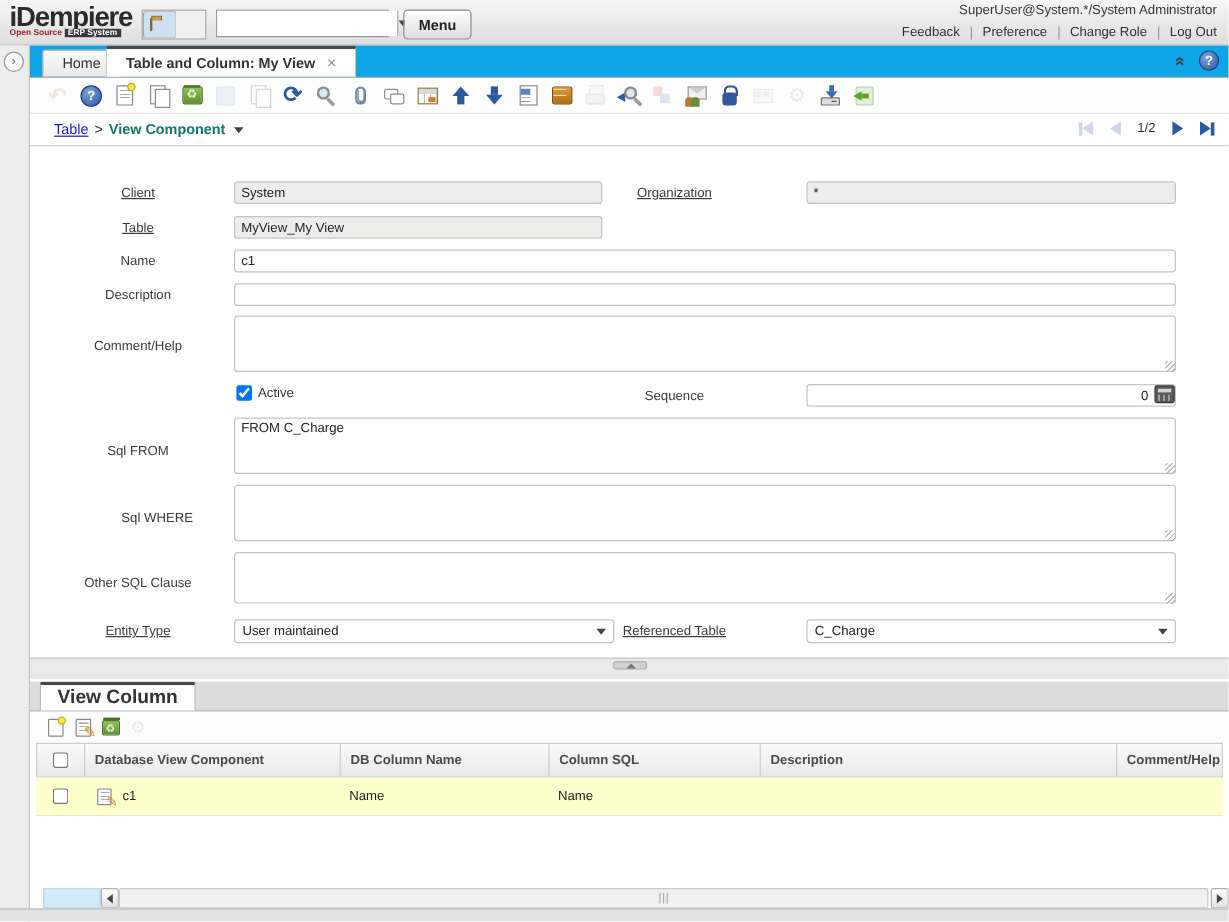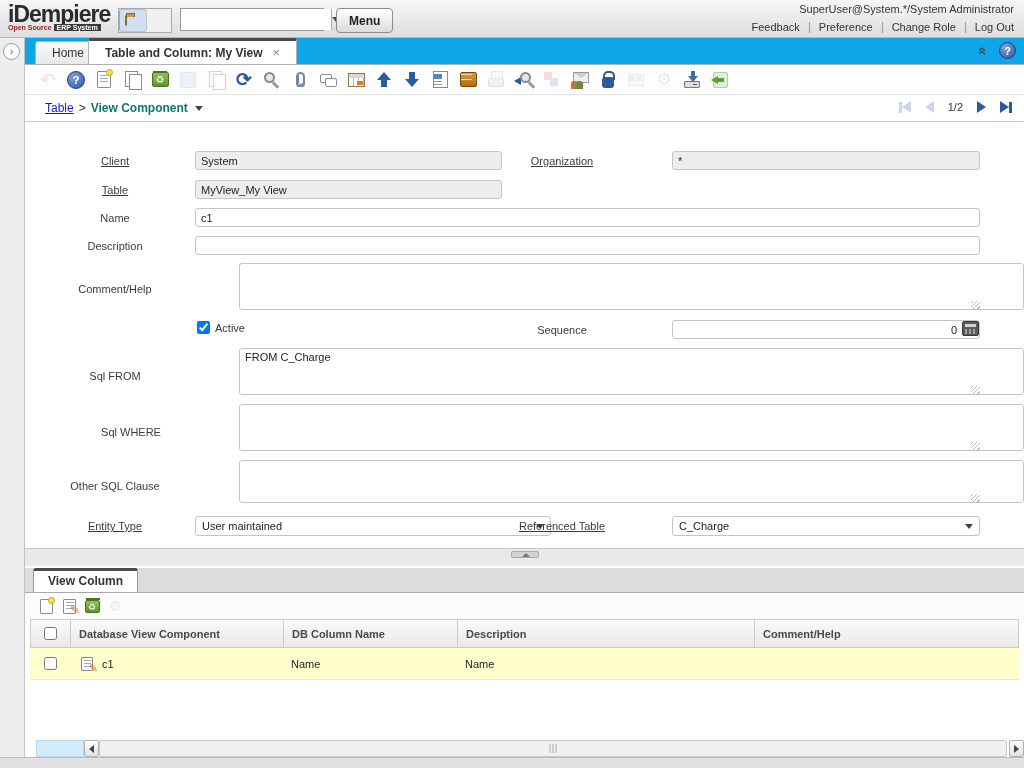--- a/index.html
+++ b/index.html
@@ -133,21 +133,21 @@
 
   
   .form { position:absolute; left:25px; top:122px; width:999px; height:426px; background:#fff; }
   .lbl { position:absolute; width:160px; text-align:center; font-size:11px; color:#3a3a3a; }
   .lbl.u { text-decoration:underline; }
   .lbl.r { width:200px; }
   .fld { position:absolute; height:19px; border:1px solid #c4c4c4; border-radius:3px; background:#fff;
          font-size:11px; padding:0 5px; font-family:inherit; color:#222; outline:none; }
   .fld.ro { background:#ededeb; }
   .ta { position:absolute; border:1px solid #c4c4c4; border-radius:3px; background:#fff; font-size:11px;
-        font-family:inherit; padding:2px 5px; resize:none; outline:none; color:#222;margin-left:44px; }
+        font-family:inherit; padding:2px 5px; resize:none; outline:none; color:#222; }
   .grip { position:absolute; width:9px; height:9px;
           background:repeating-linear-gradient(-45deg, transparent 0 2px, #bbb 2px 3px); }
   .sel { position:absolute; height:20px; border:1px solid #c4c4c4; border-radius:3px; background:#fff;
          font-size:11px; line-height:18px; padding:0 20px 0 6px; color:#222; }
   .sel .tri-dn { position:absolute; right:6px; top:7px; }
   .chkrow { position:absolute; display:flex; align-items:center; gap:5px; }
   .chkrow input { width:13px; height:13px; }
   .calc { position:absolute; right:1px; top:1px; width:17px; height:15px; background:#5a5a5a; border-radius:2px; border:1px solid #3a3a3a; }
   .calc:before { content:""; position:absolute; left:2px; top:2px; width:11px; height:3px; background:#cfd6cf; }
   .calc:after { content:""; position:absolute; left:2px; top:7px; width:11px; height:5px;
@@ -157,21 +157,21 @@
   
   .split { position:absolute; left:25px; top:548px; width:999px; height:18px; background:#e9e9e9; border-top:1px solid #c8c8c8; }
   .split-h { position:absolute; left:486px; top:2px; width:28px; height:7px; background:#d2d2d2; border:1px solid #aaa; border-radius:2px; }
   .split-h:before { content:""; position:absolute; left:10px; top:1px; width:0; height:0;
                     border-left:4px solid transparent; border-right:4px solid transparent; border-bottom:4px solid #777; }
 
   
   .detail { position:absolute; left:25px; top:566px; width:999px; height:191px; background:#fff; }
   .dtabs { position:absolute; left:0; top:2px; width:999px; height:25px; background:#dcdcdc; border-bottom:1px solid #aaa; }
   .dtab { position:absolute; left:8px; bottom:0; height:24px; padding:0 14px; background:#fff; border:1px solid #999;
-          border-bottom:none; border-top:3px solid #4a4a4a; border-radius:3px 3px 0 0; font-weight:bold; font-size:12px; line-height:21px; }
+          border-bottom:none; border-top:3px solid #4a4a4a; border-radius:3px 3px 0 0; font-weight:bold; font-size:16px; line-height:21px; }
   .dtbar { position:absolute; left:0; top:27px; width:999px; height:26px; background:#fcfcfc; display:flex; align-items:center; gap:5px; padding-left:12px; }
   .ic.sm { width:18px; height:18px; }
   .ic.sm .pg { width:13px; height:15px; }
   .ic.sm .bin { width:15px; height:13px; line-height:12px; font-size:9px; }
 
   .dgrid { position:absolute; left:5px; top:53px; width:989px; }
   .dhead { display:flex; height:29px; background:linear-gradient(#fafafa,#e9e9e9); border:1px solid #ccc; border-left:none; }
   .dh { border-left:1px solid #ccc; display:flex; align-items:center; padding:0 8px; font-weight:bold; color:#4a4a4a; font-size:11px; overflow:hidden; white-space:nowrap; }
   .drow { display:flex; height:32px; background:#ffffcc; border-bottom:1px solid #e8e8c8; }
   .dc { display:flex; align-items:center; padding:0 8px; font-size:11px; color:#222; overflow:hidden; white-space:nowrap; gap:6px; }
@@ -411,21 +411,21 @@
 
     <div class="lbl" style="left:26px; top:304px;">Sql WHERE</div>
     <textarea class="ta" style="left: 170px; top: 282px; width: 785px; height: 47px;"></textarea>
     <span class="grip" style="left:946px; top:320px;"></span>
 
     <div class="lbl" style="left:10px; top:358px;">Other SQL Clause</div>
     <textarea class="ta" style="left: 170px; top: 338px; width: 785px; height: 43px;"></textarea>
     <span class="grip" style="left:946px; top:372px;"></span>
 
     <div class="lbl u" style="left:10px; top:398px;">Entity Type</div>
-    <div class="sel" style="left:170px; top:394px; width:356px;"><span>User maintained</span><span class="tri-dn"></span></div>
+    <div class="sel" style="left:170px; top:394px; width:317px;"><span>User maintained</span><span class="tri-dn"></span></div>
     <div class="lbl u r" style="left:437px; top:398px;">Referenced Table</div>
     <div class="sel" style="left:647px; top:394px; width:308px;"><span>C_Charge</span><span class="tri-dn"></span></div>
   </div>
 
   <div class="split">
     <span class="split-h"></span>
   </div>
 
   <div class="detail">
     <div class="dtabs">
@@ -450,20 +450,21 @@
           <span class="g-gear" style="font-size:14px;">⚙</span>
         </span>
     </div>
     <div class="dgrid">
       <div class="dhead">
         <div class="dh w-sel">
             <input type="checkbox" style="">
           </div>
         <div class="dh w-c1">Database View Component</div>
         <div class="dh w-c2">DB Column Name</div>
+        <div class="dh w-c3">Column SQL</div>
         <div class="dh w-c4">Description</div>
         <div class="dh w-c5">Comment/Help</div>
       </div>
       <div class="drow">
         <div class="dc w-sel">
             <input type="checkbox" style="">
           </div>
         <div class="dc w-c1">
           <span class="ic sm" style="position:relative;">
               <span class="pg" style="width:12px;height:14px;">

